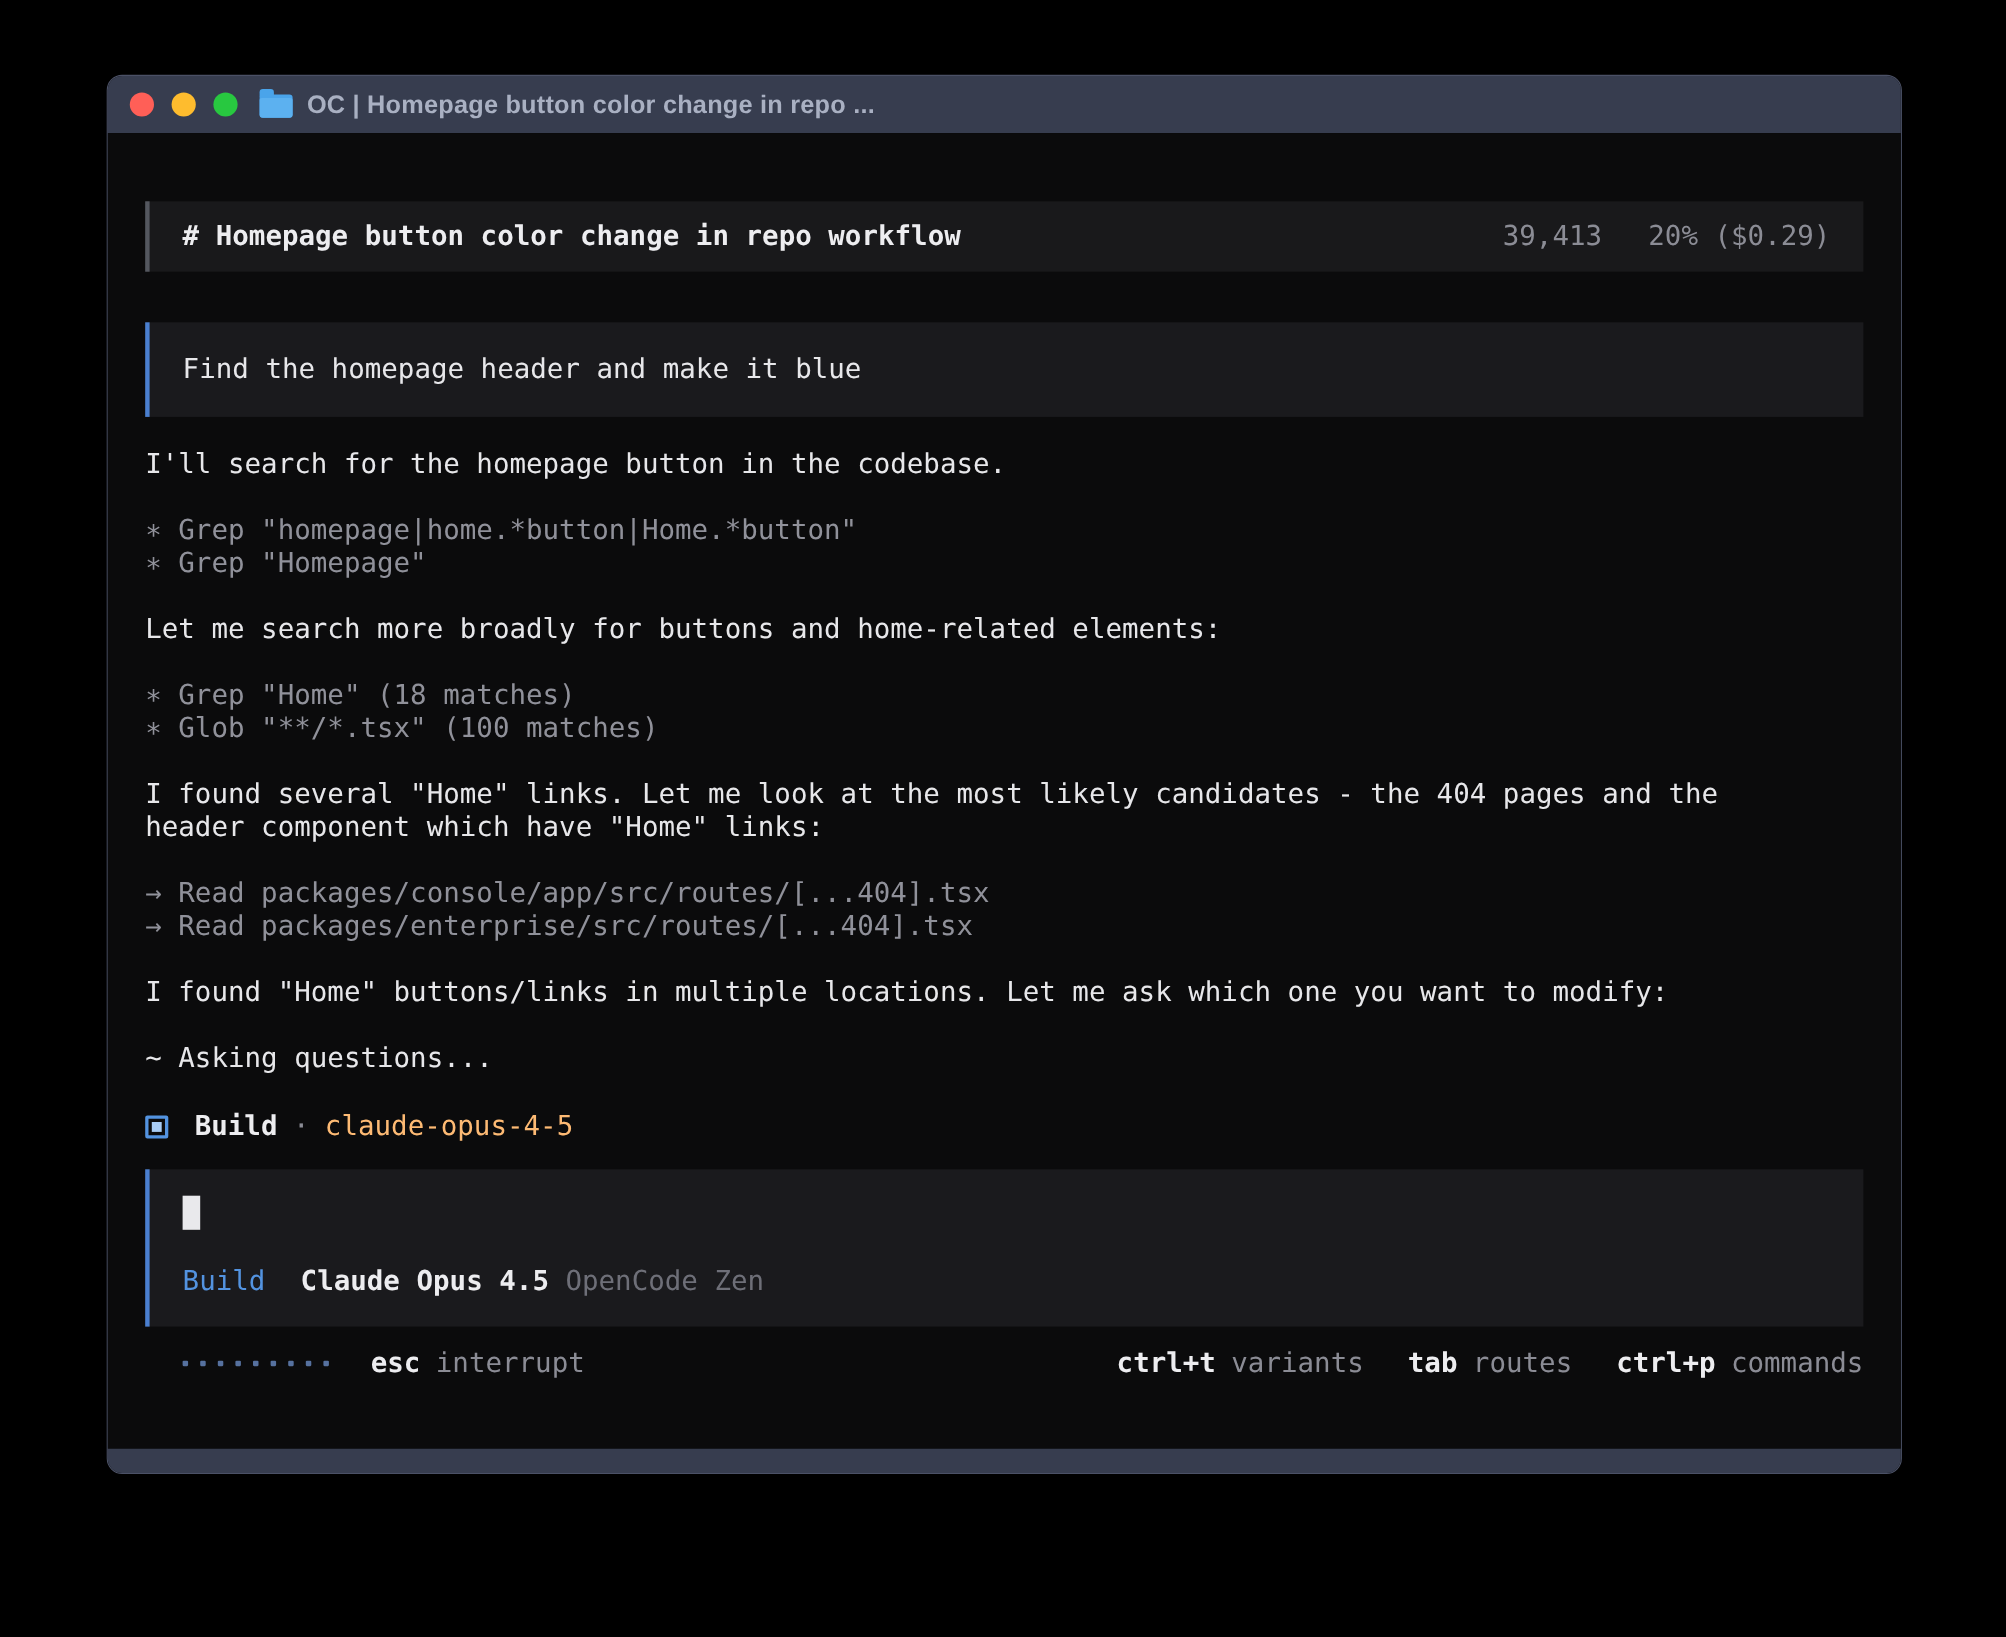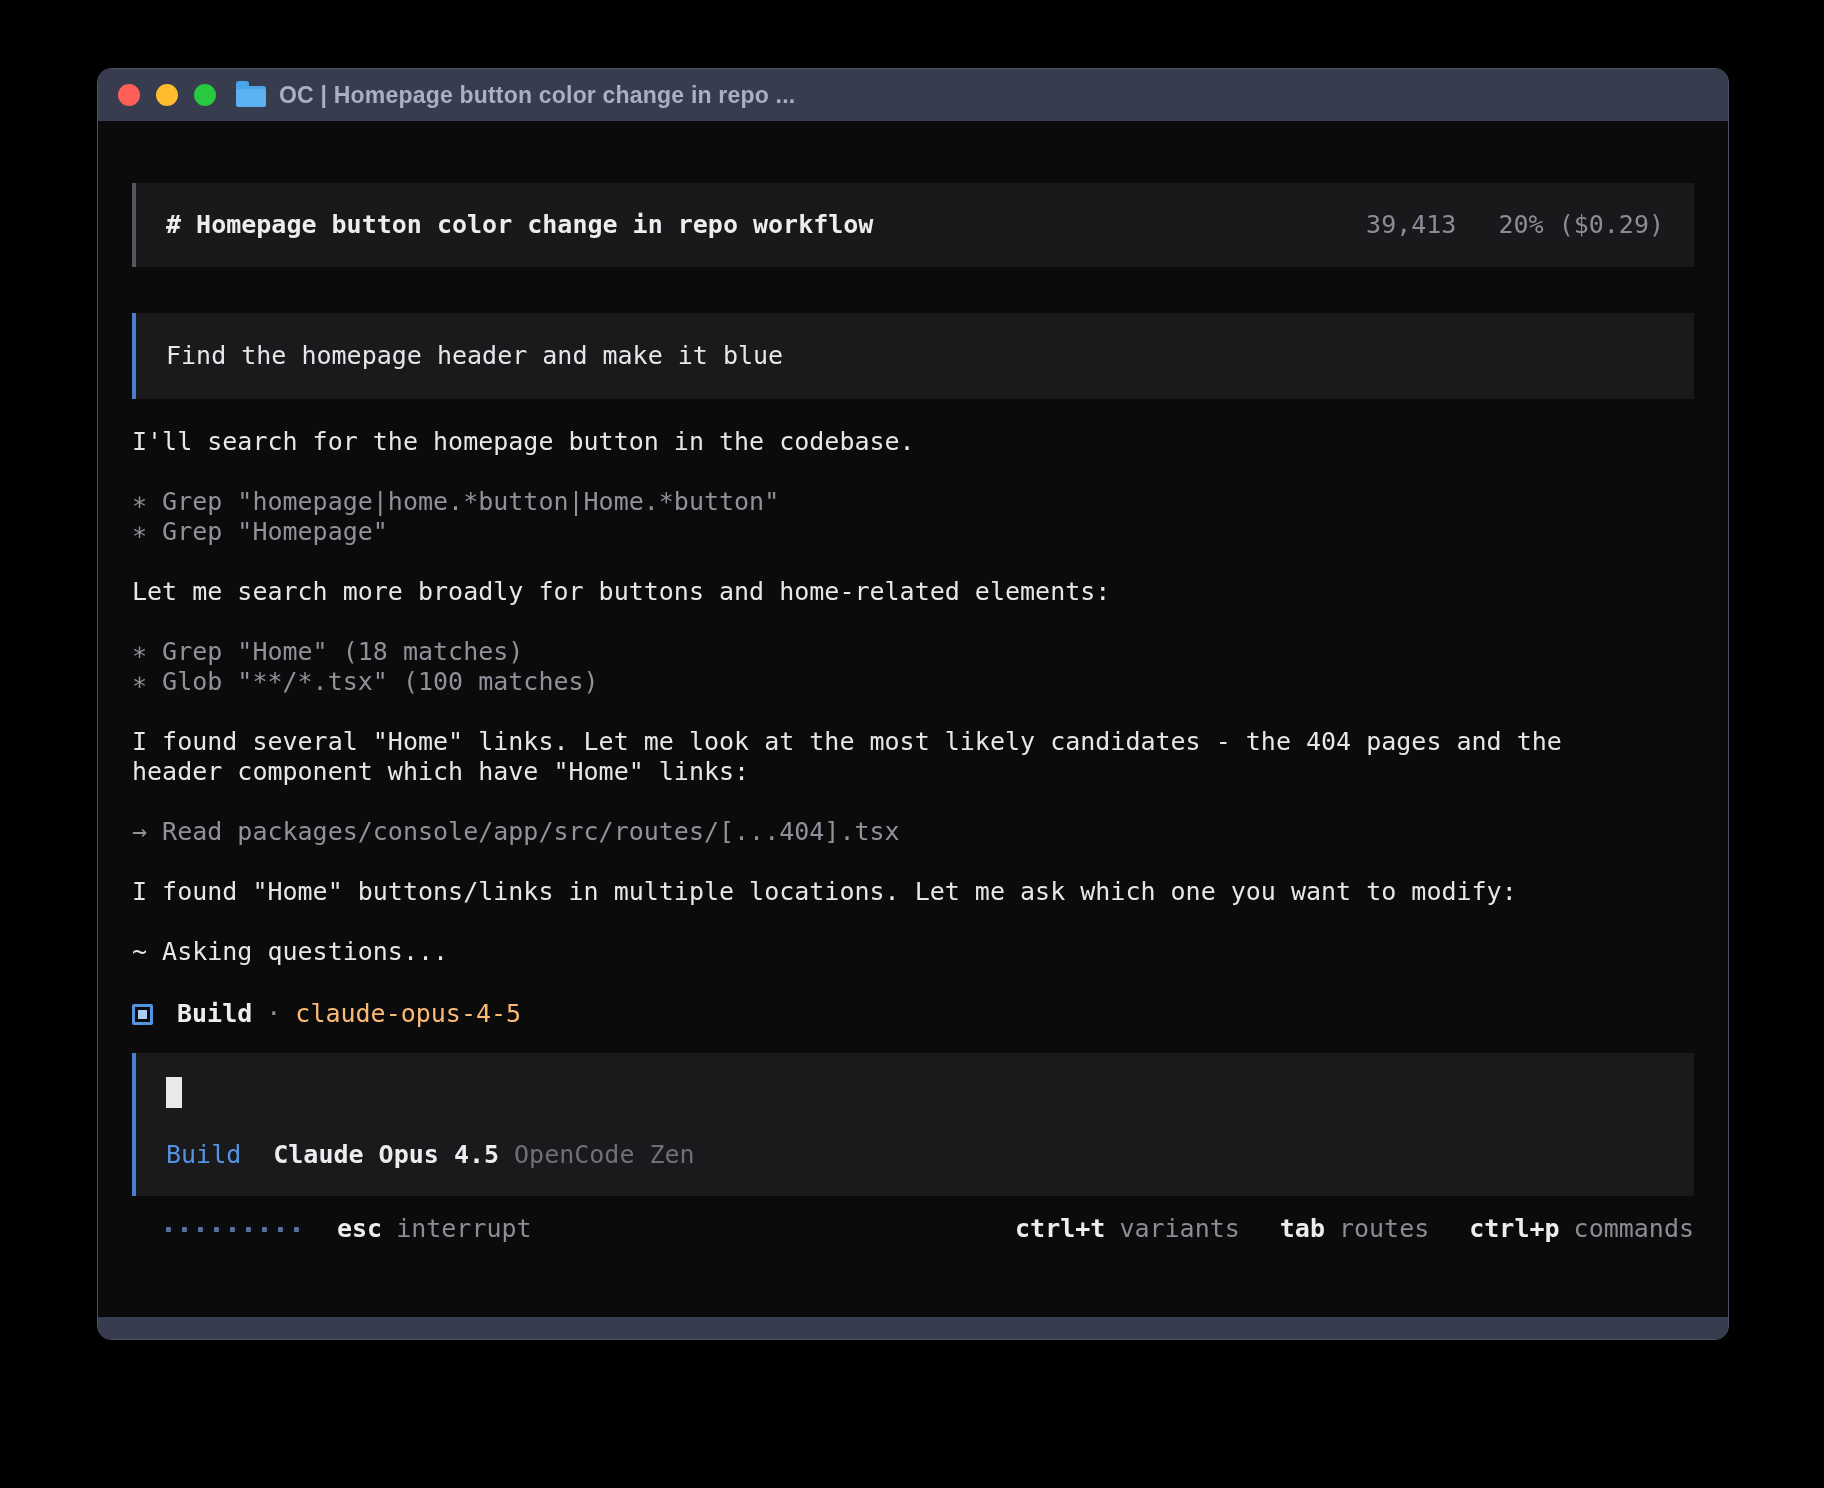--- a/index.html
+++ b/index.html
@@ -29,21 +29,21 @@
   .folder::after{ content:""; position:absolute; top:3px; left:0; width:30px; height:18px; background:#5cb1f0; border-radius:2px 2px 3px 3px; }
   .wintitle{ font-size:23px; font-weight:bold; color:#a9b0c2; letter-spacing:.2px; }
 
   .term{
     flex:1 1 auto; background:#0b0b0c; padding:0 34px;
     font-size:25px; line-height:30px; color:#e7e7ea; overflow:hidden;
   }
   .bottombar{ height:22px; flex:0 0 22px; background:#373d4f; border-radius:0 0 13px 13px; }
 
   .hdr{
-    margin-top:62px; height:84px; background:#19191b;
+    margin-top:62px; height:64px; background:#19191b;
     border-left:4px solid #54575f;
     display:flex; align-items:center; justify-content:space-between;
     padding:0 30px;
   }
   .hdr-title{ font-weight:bold; color:#ededf0; }
   .hdr-stats{ color:#8b8c95; }
   .hdr-stats .ctx{ margin-left:42px; }
 
   .user-msg{
     margin-top:46px; background:#1a1a1d; border-left:4px solid #4a7fd0;
@@ -115,20 +115,21 @@
     <div class="convo">
       <div class="line txt">I'll search for the homepage button in the codebase.</div>
       <div class="line tool gap">∗ Grep "homepage|home.*button|Home.*button"</div>
       <div class="line tool">∗ Grep "Homepage"</div>
       <div class="line txt gap">Let me search more broadly for buttons and home-related elements:</div>
       <div class="line tool gap">∗ Grep "Home" (18 matches)</div>
       <div class="line tool">∗ Glob "**/*.tsx" (100 matches)</div>
       <div class="line txt gap">I found several "Home" links. Let me look at the most likely candidates - the 404 pages and the</div>
       <div class="line txt">header component which have "Home" links:</div>
       <div class="line tool gap">→ Read packages/console/app/src/routes/[...404].tsx</div>
+      <div class="line tool">→ Read packages/enterprise/src/routes/[...404].tsx</div>
       <div class="line txt gap">I found "Home" buttons/links in multiple locations. Let me ask which one you want to modify:</div>
       <div class="line txt gap">~ Asking questions...</div>
 
       <div class="agent-row">
         <span class="agent-icon">
             <i></i>
           </span>
         <span class="agent-name">Build</span>
         <span class="agent-sep">·</span>
         <span class="agent-model">claude-opus-4-5</span>

